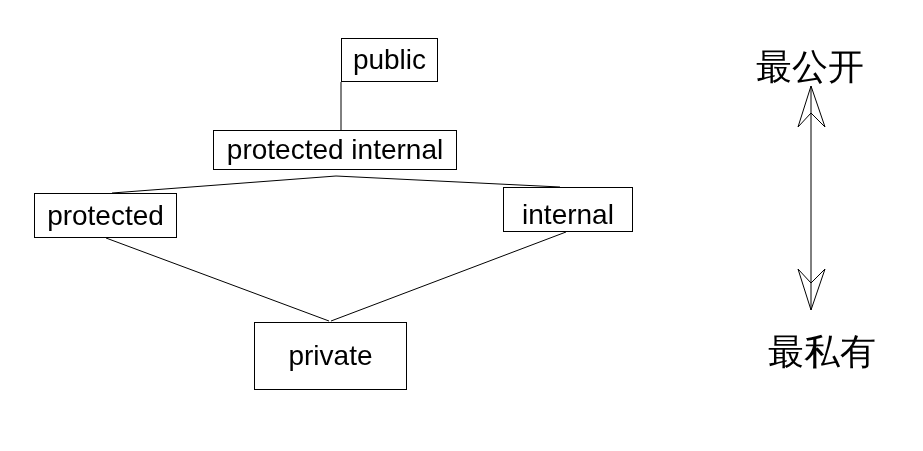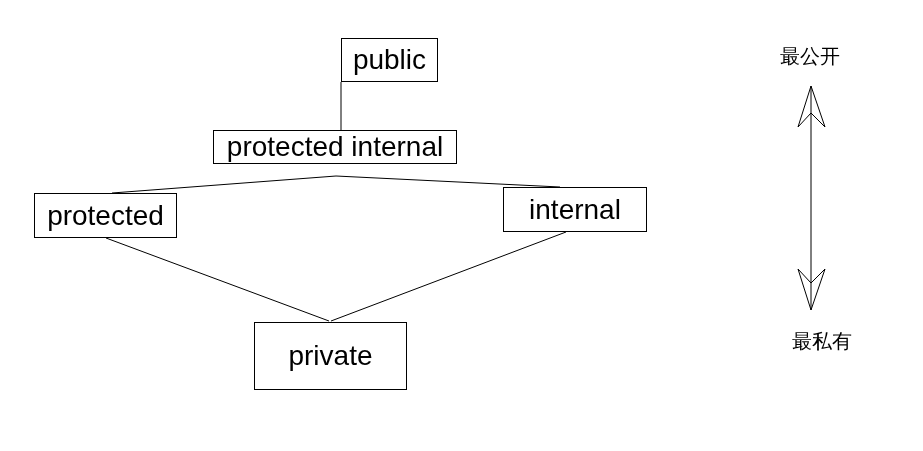--- a/index.html
+++ b/index.html
@@ -33,28 +33,28 @@
     border: 1.5px solid #000000;
     background: #ffffff;
     display: flex;
     align-items: center;
     justify-content: center;
     font-size: 28px;
     color: #000000;
     white-space: nowrap;
   }
   .node-public             { left: 293px; top:  38px; width:  97px; height: 44px; margin-left: 48px; }
-  .node-protected-internal { left: 213px; top: 130px; width: 244px; height: 34px; }
+  .node-protected-internal { left: 213px; top: 130px; width: 244px; height: 40px; }
   .node-protected          { left:  34px; top: 193px; width: 143px; height: 45px; }
-  .node-internal           { left: 503px; top: 187px; width: 144px; height: 45px; }
+  .node-internal           { left: 503px; top: 187px; width: 130px; height: 45px; align-items: flex-end; }
   .node-private            { left: 254px; top: 322px; width: 153px; height: 68px; }
   .scale-label {
     position: absolute;
     font-family: "Liberation Serif", "DejaVu Serif", serif;
-    font-size: 20px;
+    font-size: 36px;
     color: #000000;
     white-space: nowrap;
     transform: translateX(-50%);
   }
   .scale-label-top    { left: 810px; top: 43px; }
   .scale-label-bottom { left: 822px; top: 328px; }
 </style>
 </head>
 <body>
 

